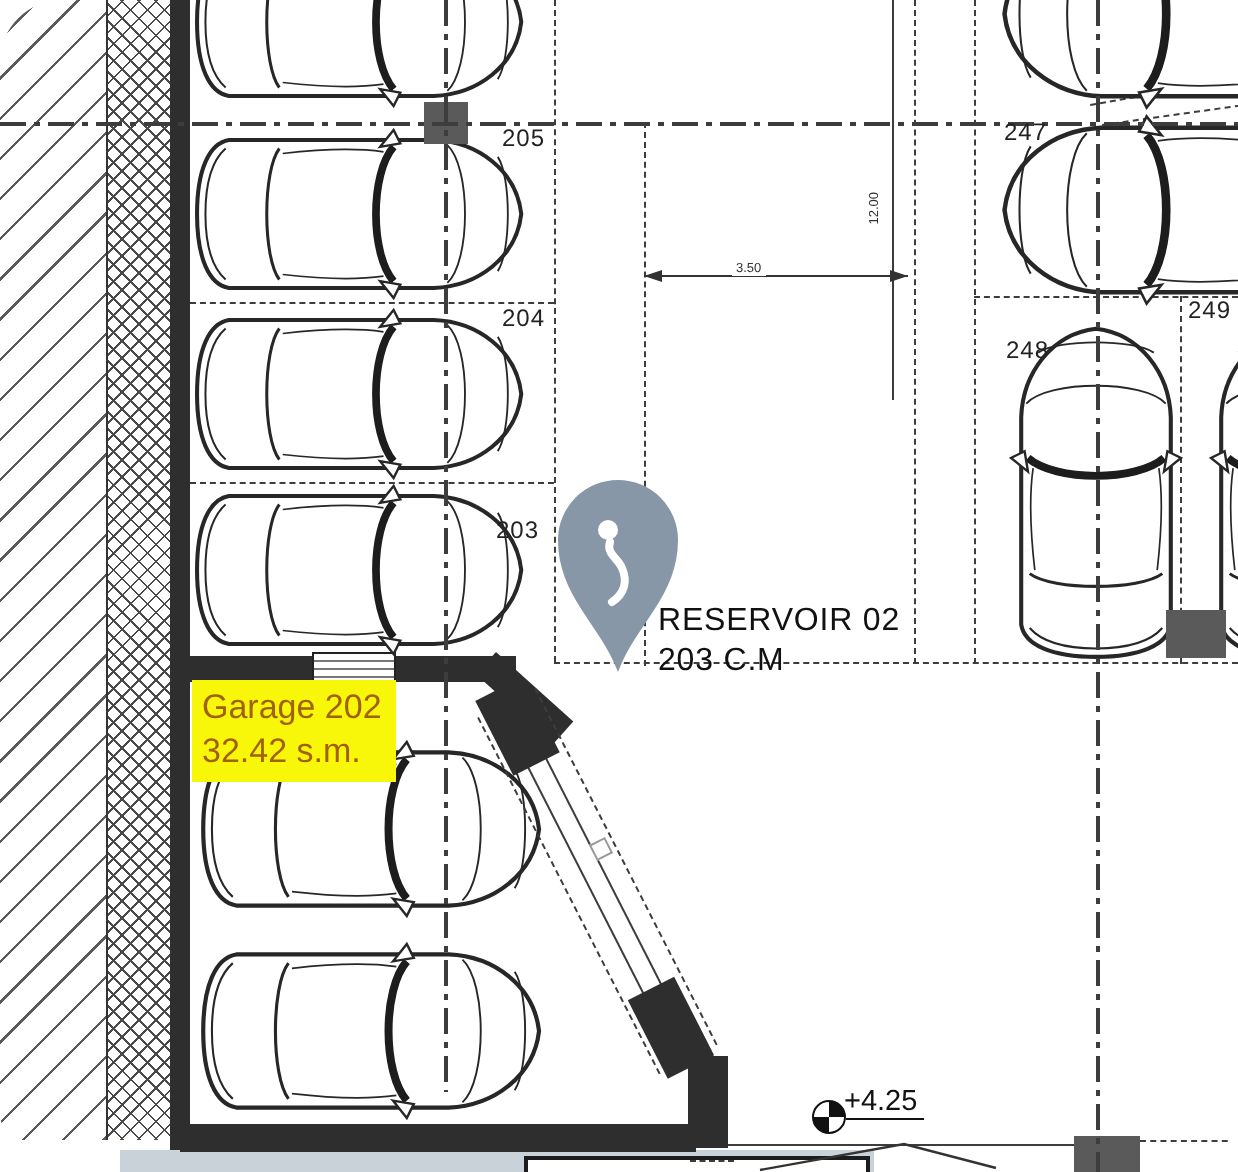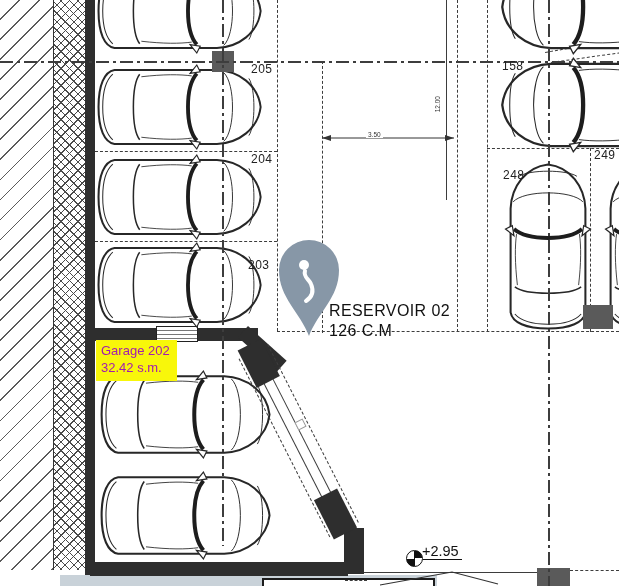--- a/index.html
+++ b/index.html
@@ -1,17 +1,17 @@
 <!DOCTYPE html>
 <html><head>
 <meta charset="utf-8">
 <style>
   html,body{margin:0;padding:0;background:#fff;}
   #plan{position:relative;width:619px;height:586px;background:#fff;overflow:hidden;
-        font-family:"Liberation Sans","DejaVu Sans",sans-serif;color:#1e1e1e;}
+        font-family:"Liberation Sans","DejaVu Sans",sans-serif;color:#1e1e1e;border-radius:31px;}
   .abs{position:absolute;}
   
   .hatch-diag{background:repeating-linear-gradient(135deg,transparent 0 13px,#5a5a5a 13px 14.2px);}
   .hatch-weave{background:
      repeating-linear-gradient(45deg,transparent 0 5px,#4a4a4a 5px 6px),
      repeating-linear-gradient(135deg,transparent 0 5px,#4a4a4a 5px 6px);
      border-left:1px solid #333;}
   
   .wall{background:#2e2e2e;}
   .col{background:#5a5a5a;}
@@ -19,21 +19,21 @@
   .hdash{height:0;border-top:1.6px dashed #3d3d3d;}
   .vdash{width:0;border-left:1.6px dashed #3d3d3d;}
   .hcl{height:1.6px;background:repeating-linear-gradient(90deg,#3d3d3d 0 13px,transparent 13px 17px,#3d3d3d 17px 20px,transparent 20px 24px);}
   .vcl{width:1.6px;background:repeating-linear-gradient(180deg,#3d3d3d 0 13px,transparent 13px 17px,#3d3d3d 17px 20px,transparent 20px 24px);}
   .vsolid{width:1.3px;background:#3d3d3d;}
   .hsolid{height:1.3px;background:#3d3d3d;}
   
   .spot-label{font-size:12px;letter-spacing:0.5px;color:#222;z-index:9;}
   .note{font-size:16px;letter-spacing:0.4px;color:#111;line-height:1.25;z-index:9;}
   .dim-text{font-size:6.5px;color:#333;background:#fff;padding:0 2px;z-index:9;}
-  .garage-tag{background:#f8f70a;color:#a21caf;font-size:13px;line-height:1.3;
+  .garage-tag{background:#f8f70a;color:#a16207;font-size:17px;line-height:1.3;
       padding:3px 7px 4px 5px;z-index:10;}
   .elev{font-size:14.5px;color:#111;z-index:10;}
   .elev-line{height:1.4px;background:#111;z-index:10;}
   .lvl-circle{width:17px;height:17px;border-radius:50%;border:1.4px solid #111;box-sizing:border-box;
       background:conic-gradient(#111 0 90deg,#fff 90deg 180deg,#111 180deg 270deg,#fff 270deg 360deg);z-index:10;}
   svg.car{position:absolute;overflow:visible;z-index:5;}
   .ramp{z-index:6;transform-origin:0 0;}
   .ramp .blk{position:absolute;background:#2e2e2e;}
   .band{background:#c9d2d9;}
   .band-white{background:#fff;border:2px solid #1c1c1c;border-bottom:none;box-sizing:border-box;}
@@ -153,38 +153,38 @@
     <polygon points="4,8 13,5 13,11" fill="#333"></polygon>
     <polygon points="136,8 127,5 127,11" fill="#333"></polygon>
   </svg>
   <div class="abs dim-text" style="left:366px;top:131px;">3.50</div>
 
   <div class="abs dim-text" style="left:434px;top:94px;writing-mode:vertical-rl;transform:rotate(180deg);padding:2px 0;">12.00</div>
 
   <div class="abs spot-label" style="left:251px;top:62px;">205</div>
   <div class="abs spot-label" style="left:251px;top:152px;">204</div>
   <div class="abs spot-label" style="left:248px;top:245px;margin-top:13px;">203</div>
-  <div class="abs spot-label" style="left:502px;top:59px;">158</div>
+  <div class="abs spot-label" style="left:502px;top:59px;">247</div>
   <div class="abs spot-label" style="left:503px;top:148px;margin-top:20px;">248</div>
   <div class="abs spot-label" style="left:594px;top:148px;">249</div>
 
   <div class="abs garage-tag" style="left:96px;top:340px;">
     <div>Garage 202</div>
     <div>32.42 s.m.</div>
   </div>
 
   <svg class="abs pin" style="left:276px;top:236px;" width="66" height="104" viewBox="0 0 66 104">
     <path d="M33,100 C24,76 3,62 3,34 A30,30 0 1 1 63,34 C63,62 42,76 33,100 Z" fill="#8797a7"></path>
     <g>
       <circle cx="28" cy="29" r="5" fill="#ffffff"></circle>
       <path d="M29,35 C27,41 33,43 35,48 C38,55 36,61 30,65" fill="none" stroke="#ffffff" stroke-width="4" stroke-linecap="round"></path>
     </g>
   </svg>
   <div class="abs note" style="left:329px;top:301px;">
     <div>RESERVOIR 02</div>
-    <div>126 C.M</div>
+    <div>203 C.M</div>
   </div>
 
   <div class="abs lvl-circle" style="left:406px;top:550px;"></div>
-  <div class="abs elev" style="left:422px;top:543px;">+2.95</div>
+  <div class="abs elev" style="left:422px;top:543px;">+4.25</div>
   <div class="abs elev-line" style="left:423px;top:559px;width:39px;"></div>
 
 </div>
 
 </body></html>

